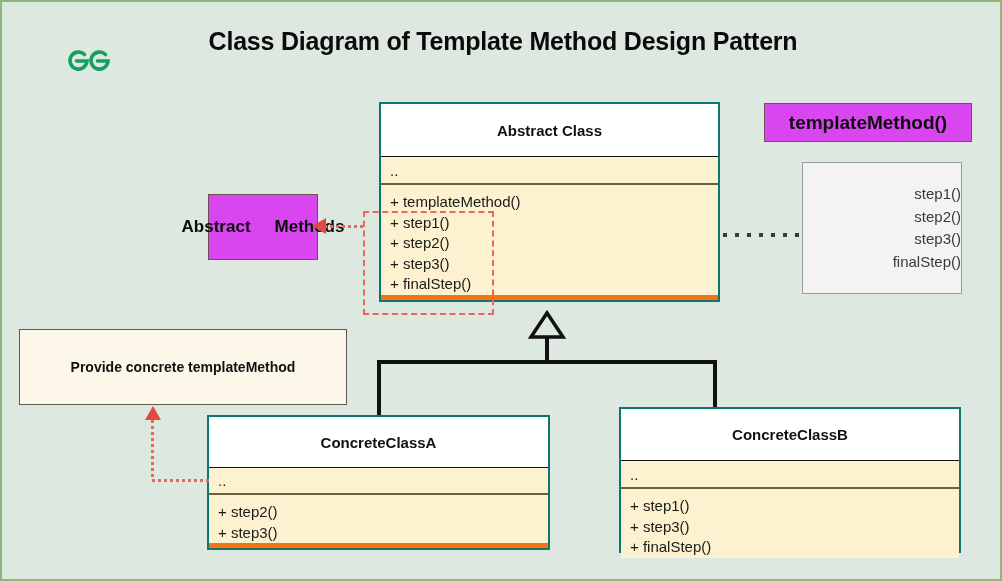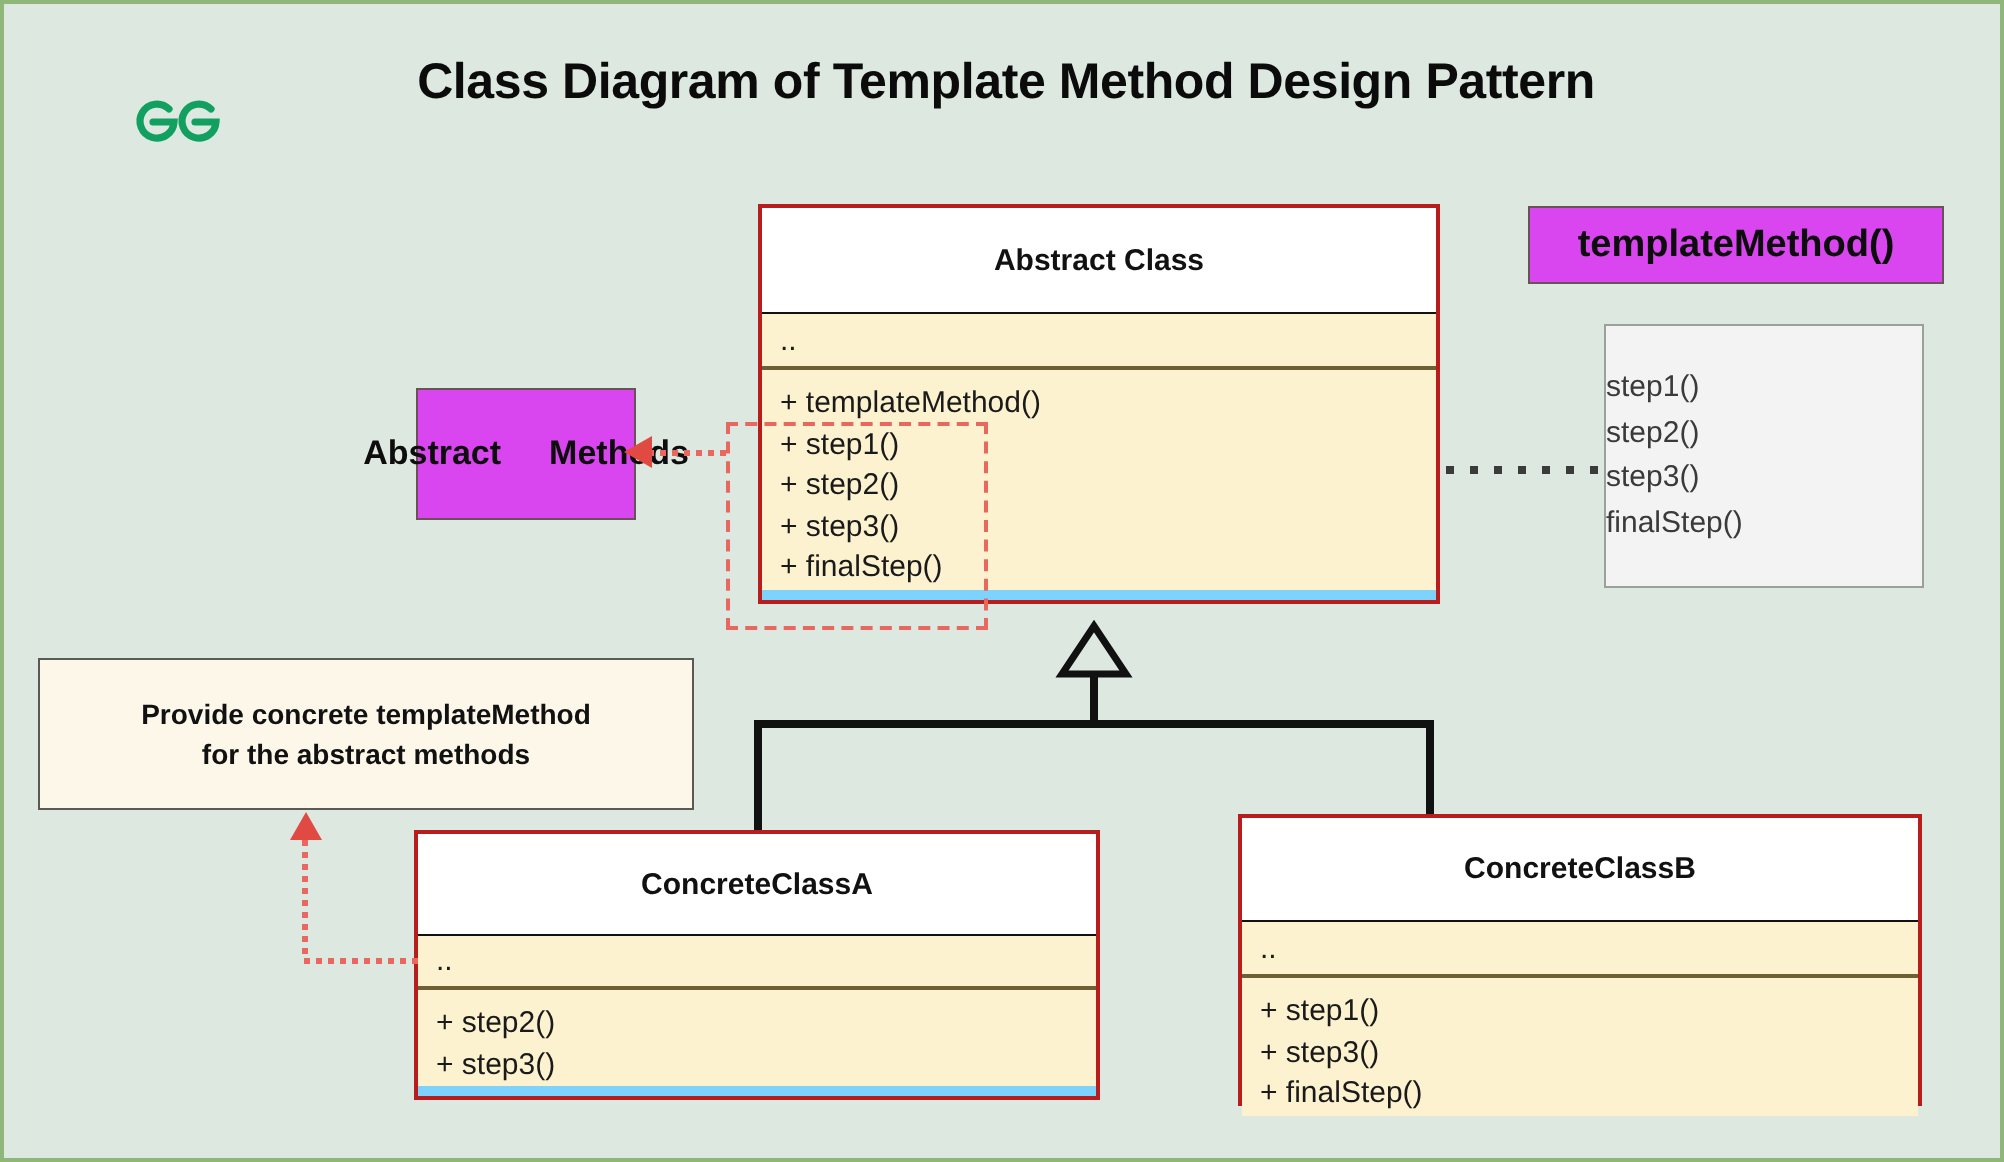--- a/index.html
+++ b/index.html
@@ -36,23 +36,23 @@
     text-align: center;
     font-size: 25px;
     font-weight: bold;
     color: #0b0b0b;
     letter-spacing: -0.2px;
   }
 
   
   .uml-class {
     position: absolute;
-    border: 2px solid #b91c1c;
-    box-sizing: border-box;
-    background: #7dd3fc;
+    border: 2px solid #0f766e;
+    box-sizing: border-box;
+    background: #f97316;
   }
   .uml-name {
     background: #ffffff;
     text-align: center;
     font-weight: bold;
     color: #111111;
     box-sizing: border-box;
     display: flex;
     align-items: center;
     justify-content: center;
@@ -134,21 +134,21 @@
   
   #steps-panel {
     position: absolute;
     left: 800px; top: 160px;
     width: 160px; height: 132px;
     background: #f2f3f2;
     border: 1px solid #9aa09a;
     box-sizing: border-box;
     display: flex;
     flex-direction: column;
-    align-items: flex-start;
+    align-items: flex-end;
     justify-content: center;
     color: #3a3a3a;
     font-size: 15px;
     line-height: 1.5;
   }
 
   
   #note-box {
     position: absolute;
     left: 17px; top: 327px;
@@ -313,19 +313,18 @@
 
   <div class="pink-box" id="abstract-methods-badge">
     <div>Abstract</div>
     <div>Methods</div>
   </div>
   <div id="am-arrow-line"></div>
   <div id="am-arrow-head"></div>
 
   <div id="note-box">
     <div>Provide concrete templateMethod</div>
-    <div>for the abstract methods</div>
   </div>
   <div id="note-arrow-h"></div>
   <div id="note-arrow-v"></div>
   <div id="note-arrow-head"></div>
 
 </div>
 
 </body></html>

